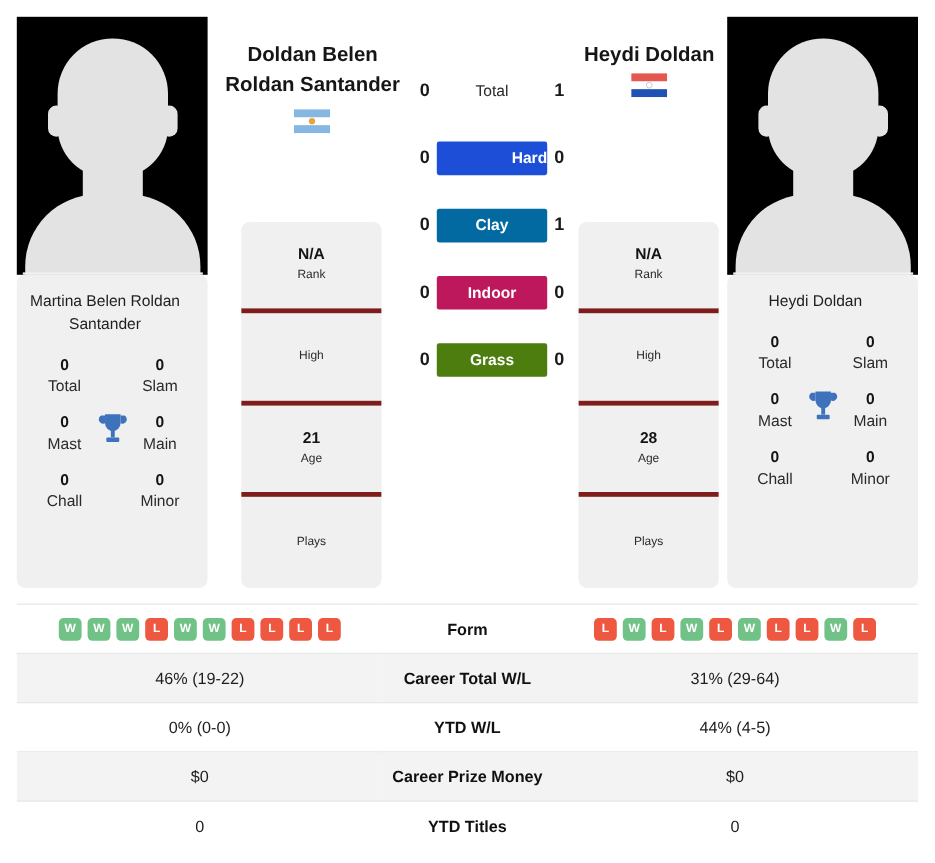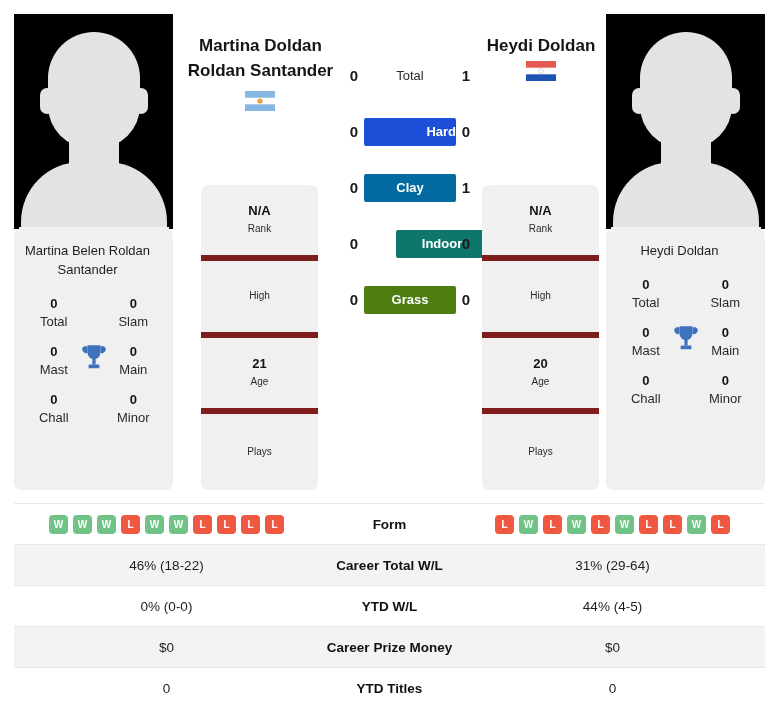--- a/index.html
+++ b/index.html
@@ -203,21 +203,21 @@
     left: 50%;
     top: 56px;
     transform: translateX(-50%);
     width: 26px;
     height: 28px;
   }
 
   .meta-cell {
     height: 76.25px;
     box-sizing: border-box;
-    border-bottom: 6px solid #7f1d1d;
+    border-bottom: 4px solid #7f1d1d;
     display: flex;
     flex-direction: column;
     align-items: center;
     justify-content: center;
   }
   .meta-cell:last-child { border-bottom: none; }
   .meta-cell .v {
     font-size: 13px;
     font-weight: bold;
     line-height: 18px;
@@ -297,21 +297,21 @@
       <div class="sil-head"></div>
       <div class="sil-ear-l"></div>
       <div class="sil-ear-r"></div>
       <div class="sil-neck"></div>
       <div class="sil-body"></div>
       <div class="sil-floor"></div>
     </div>
   </div>
 
   <div class="name-head left">
-    <div>Martina Doldan</div>
+    <div>Doldan Belen</div>
     <div>Roldan Santander</div>
   </div>
   <div class="name-head right">
     <div>Heydi Doldan</div>
   </div>
 
   <div class="flagbox left">
     <svg class="flag-svg" viewBox="0 0 30 20">
       <rect x="0" y="0" width="30" height="20" fill="#ffffff"></rect>
       <rect x="0" y="0" width="30" height="6.7" fill="#86b6e2"></rect>
@@ -339,21 +339,21 @@
       <div class="h2h-label" style="background: #1d4ed8; text-align: right;">Hard</div>
       <div class="h2h-score r">0</div>
     </div>
     <div class="h2h-row">
       <div class="h2h-score l">0</div>
       <div class="h2h-label" style="background: #0369a1;">Clay</div>
       <div class="h2h-score r">1</div>
     </div>
     <div class="h2h-row">
       <div class="h2h-score l">0</div>
-      <div class="h2h-label" style="background: #0f766e; margin-left: 32px;">Indoor</div>
+      <div class="h2h-label" style="background: #be185d;">Indoor</div>
       <div class="h2h-score r">0</div>
     </div>
     <div class="h2h-row">
       <div class="h2h-score l">0</div>
       <div class="h2h-label" style="background: #4d7c0f;">Grass</div>
       <div class="h2h-score r">0</div>
     </div>
   </div>
 
   <div class="info-card titles-left">
@@ -457,21 +457,21 @@
   <div class="info-card meta-right">
     <div class="meta-cell">
       <div class="v">N/A</div>
       <div class="k">Rank</div>
     </div>
     <div class="meta-cell">
 
       <div class="k">High</div>
     </div>
     <div class="meta-cell">
-      <div class="v">20</div>
+      <div class="v">28</div>
       <div class="k">Age</div>
     </div>
     <div class="meta-cell">
 
       <div class="k">Plays</div>
     </div>
   </div>
 </div>
 
 <table class="cmp-table">
@@ -501,21 +501,21 @@
             <div class="badge L">L</div>
             <div class="badge W">W</div>
             <div class="badge L">L</div>
             <div class="badge L">L</div>
             <div class="badge W">W</div>
             <div class="badge L">L</div>
           </div>
       </td>
     </tr>
     <tr class="striped">
-      <td class="side">46% (18-22)</td>
+      <td class="side">46% (19-22)</td>
       <td class="mid">Career Total W/L</td>
       <td class="side">31% (29-64)</td>
     </tr>
     <tr>
       <td class="side">0% (0-0)</td>
       <td class="mid">YTD W/L</td>
       <td class="side">44% (4-5)</td>
     </tr>
     <tr class="striped">
       <td class="side">$0</td>

